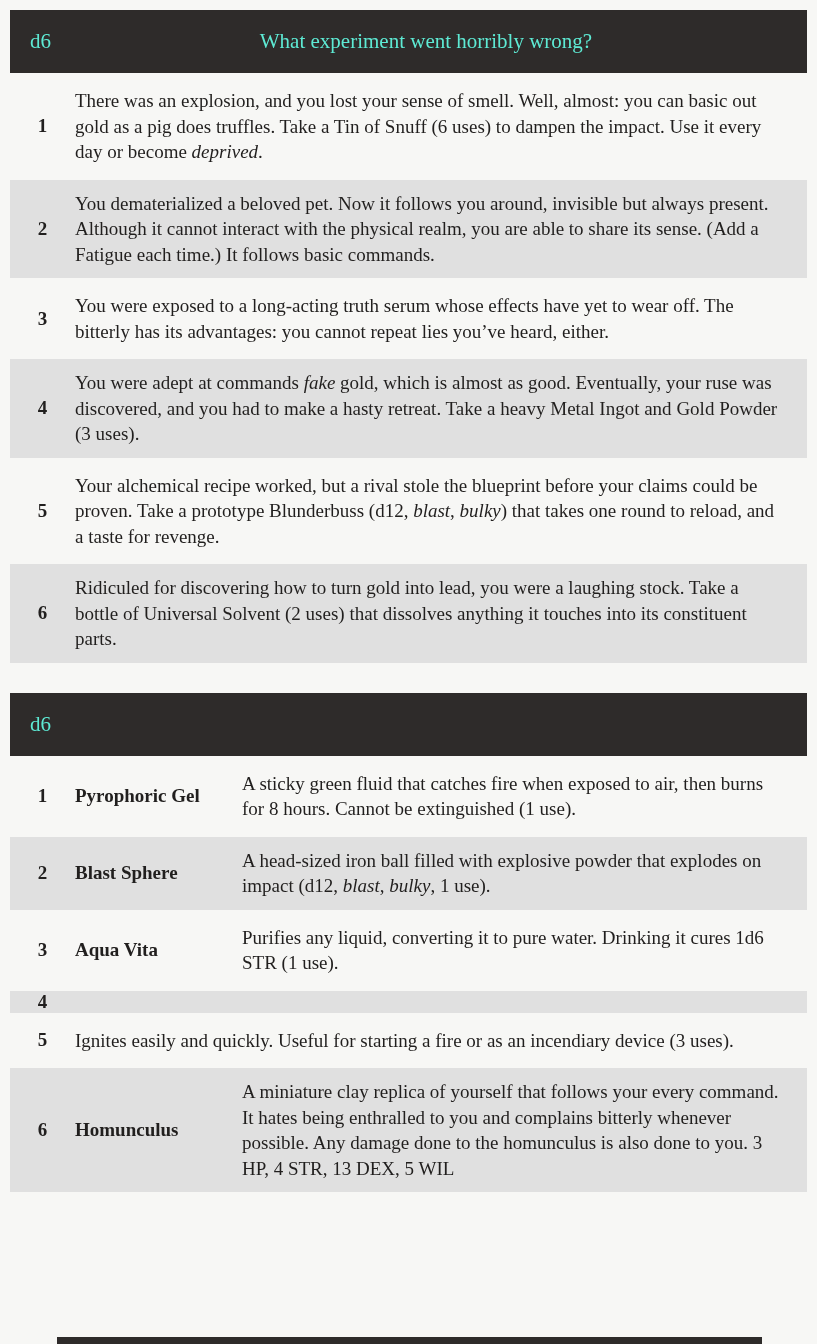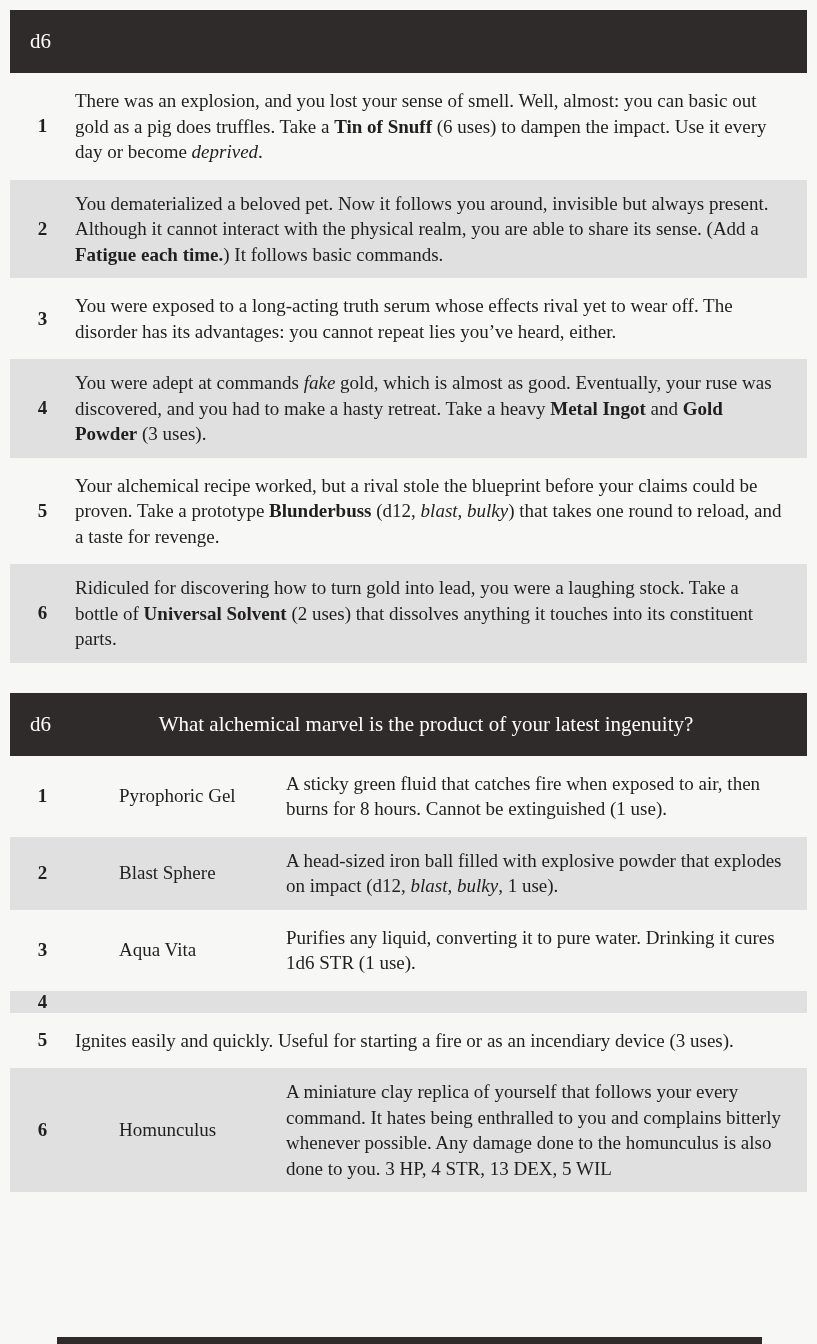--- a/index.html
+++ b/index.html
@@ -14,21 +14,21 @@
     color: #211f1e;
   }
   .page {
     padding: 10px 10px 0 10px;
   }
   .rpg-table { margin-bottom: 30px; }
   .t-head {
     display: flex;
     align-items: center;
     background: #2e2b2a;
-    color: #ffffff;
+    color: #5eead4;
     padding: 19px 0;
     font-size: 21px;
     line-height: 25px;
   }
   .t-head .die {
     flex: 0 0 45px;
     padding-left: 20px;
   }
   .t-head .t-title {
     flex: 1;
@@ -43,83 +43,82 @@
   .t-row.shaded { background: #e0e0e0; }
   .t-row .roll {
     flex: 0 0 65px;
     text-align: center;
     font-weight: 700;
     font-size: 19px;
     align-self: center;
   }
   .t-row .item-name {
     flex: 0 0 155px;
-    font-weight: 400;
+    font-weight: 700;
     font-size: 19px;
     line-height: 25.5px;
     padding: 11px 12px 11px 0;
     align-self: center;
-    margin-left: 44px;
   }
   .t-row .desc {
     flex: 1;
     font-size: 19px;
     line-height: 25.5px;
     padding: 11px 24px 11px 0;
   }
-  .t-row .desc b { font-weight: 700; }
+  .t-row .desc b { font-weight: 400; }
   .t-row .desc i { font-style: italic; }
   .next-table-bar {
     position: absolute;
     left: 57px; right: 55px; bottom: 0;
     height: 7px;
     background: #2e2b2a;
   }
 </style>
 </head>
 <body>
 
 <div class="page">
 
   <section class="rpg-table">
     <header class="t-head">
       <span class="die">d6</span>
+      <span class="t-title">What experiment went horribly wrong?</span>
     </header>
     <div class="t-body">
         <div class="t-row">
           <div class="roll">1</div>
           <div class="desc"><span>There was an explosion, and you lost your sense of smell. Well, almost: you can basic out gold as a pig does truffles. Take a </span><b>Tin of Snuff</b><span> (6 uses) to dampen the impact. Use it every day or become </span><i>deprived</i><span>.</span></div>
         </div>
         <div class="t-row shaded">
           <div class="roll">2</div>
           <div class="desc"><span>You dematerialized a beloved pet. Now it follows you around, invisible but always present. Although it cannot interact with the physical realm, you are able to share its sense. (Add a </span><b>Fatigue each time.</b><span>) It follows basic commands.</span></div>
         </div>
         <div class="t-row">
           <div class="roll">3</div>
-          <div class="desc"><span>You were exposed to a long-acting truth serum whose effects rival yet to wear off. The disorder has its advantages: you cannot repeat lies you’ve heard, either.</span></div>
+          <div class="desc"><span>You were exposed to a long-acting truth serum whose effects have yet to wear off. The bitterly has its advantages: you cannot repeat lies you’ve heard, either.</span></div>
         </div>
         <div class="t-row shaded">
           <div class="roll">4</div>
           <div class="desc"><span>You were adept at commands </span><i>fake</i><span> gold, which is almost as good. Eventually, your ruse was discovered, and you had to make a hasty retreat. Take a heavy </span><b>Metal Ingot</b><span> and </span><b>Gold Powder</b><span> (3 uses).</span></div>
         </div>
         <div class="t-row">
           <div class="roll">5</div>
           <div class="desc"><span>Your alchemical recipe worked, but a rival stole the blueprint before your claims could be proven. Take a prototype </span><b>Blunderbuss</b><span> (d12, </span><i>blast</i><span>, </span><i>bulky</i><span>) that takes one round to reload, and a taste for revenge.</span></div>
         </div>
         <div class="t-row shaded">
           <div class="roll">6</div>
           <div class="desc"><span>Ridiculed for discovering how to turn gold into lead, you were a laughing stock. Take a bottle of </span><b>Universal Solvent</b><span> (2 uses) that dissolves anything it touches into its constituent parts.</span></div>
         </div>
       </div>
   </section>
 
   <section class="rpg-table">
     <header class="t-head">
       <span class="die">d6</span>
-      <span class="t-title">What alchemical marvel is the product of your latest ingenuity?</span>
     </header>
     <div class="t-body">
         <div class="t-row">
           <div class="roll">1</div>
           <div class="item-name">Pyrophoric Gel</div>
           <div class="desc"><span>A sticky green fluid that catches fire when exposed to air, then burns for 8 hours. Cannot be extinguished (1 use).</span></div>
         </div>
         <div class="t-row shaded">
           <div class="roll">2</div>
           <div class="item-name">Blast Sphere</div>

